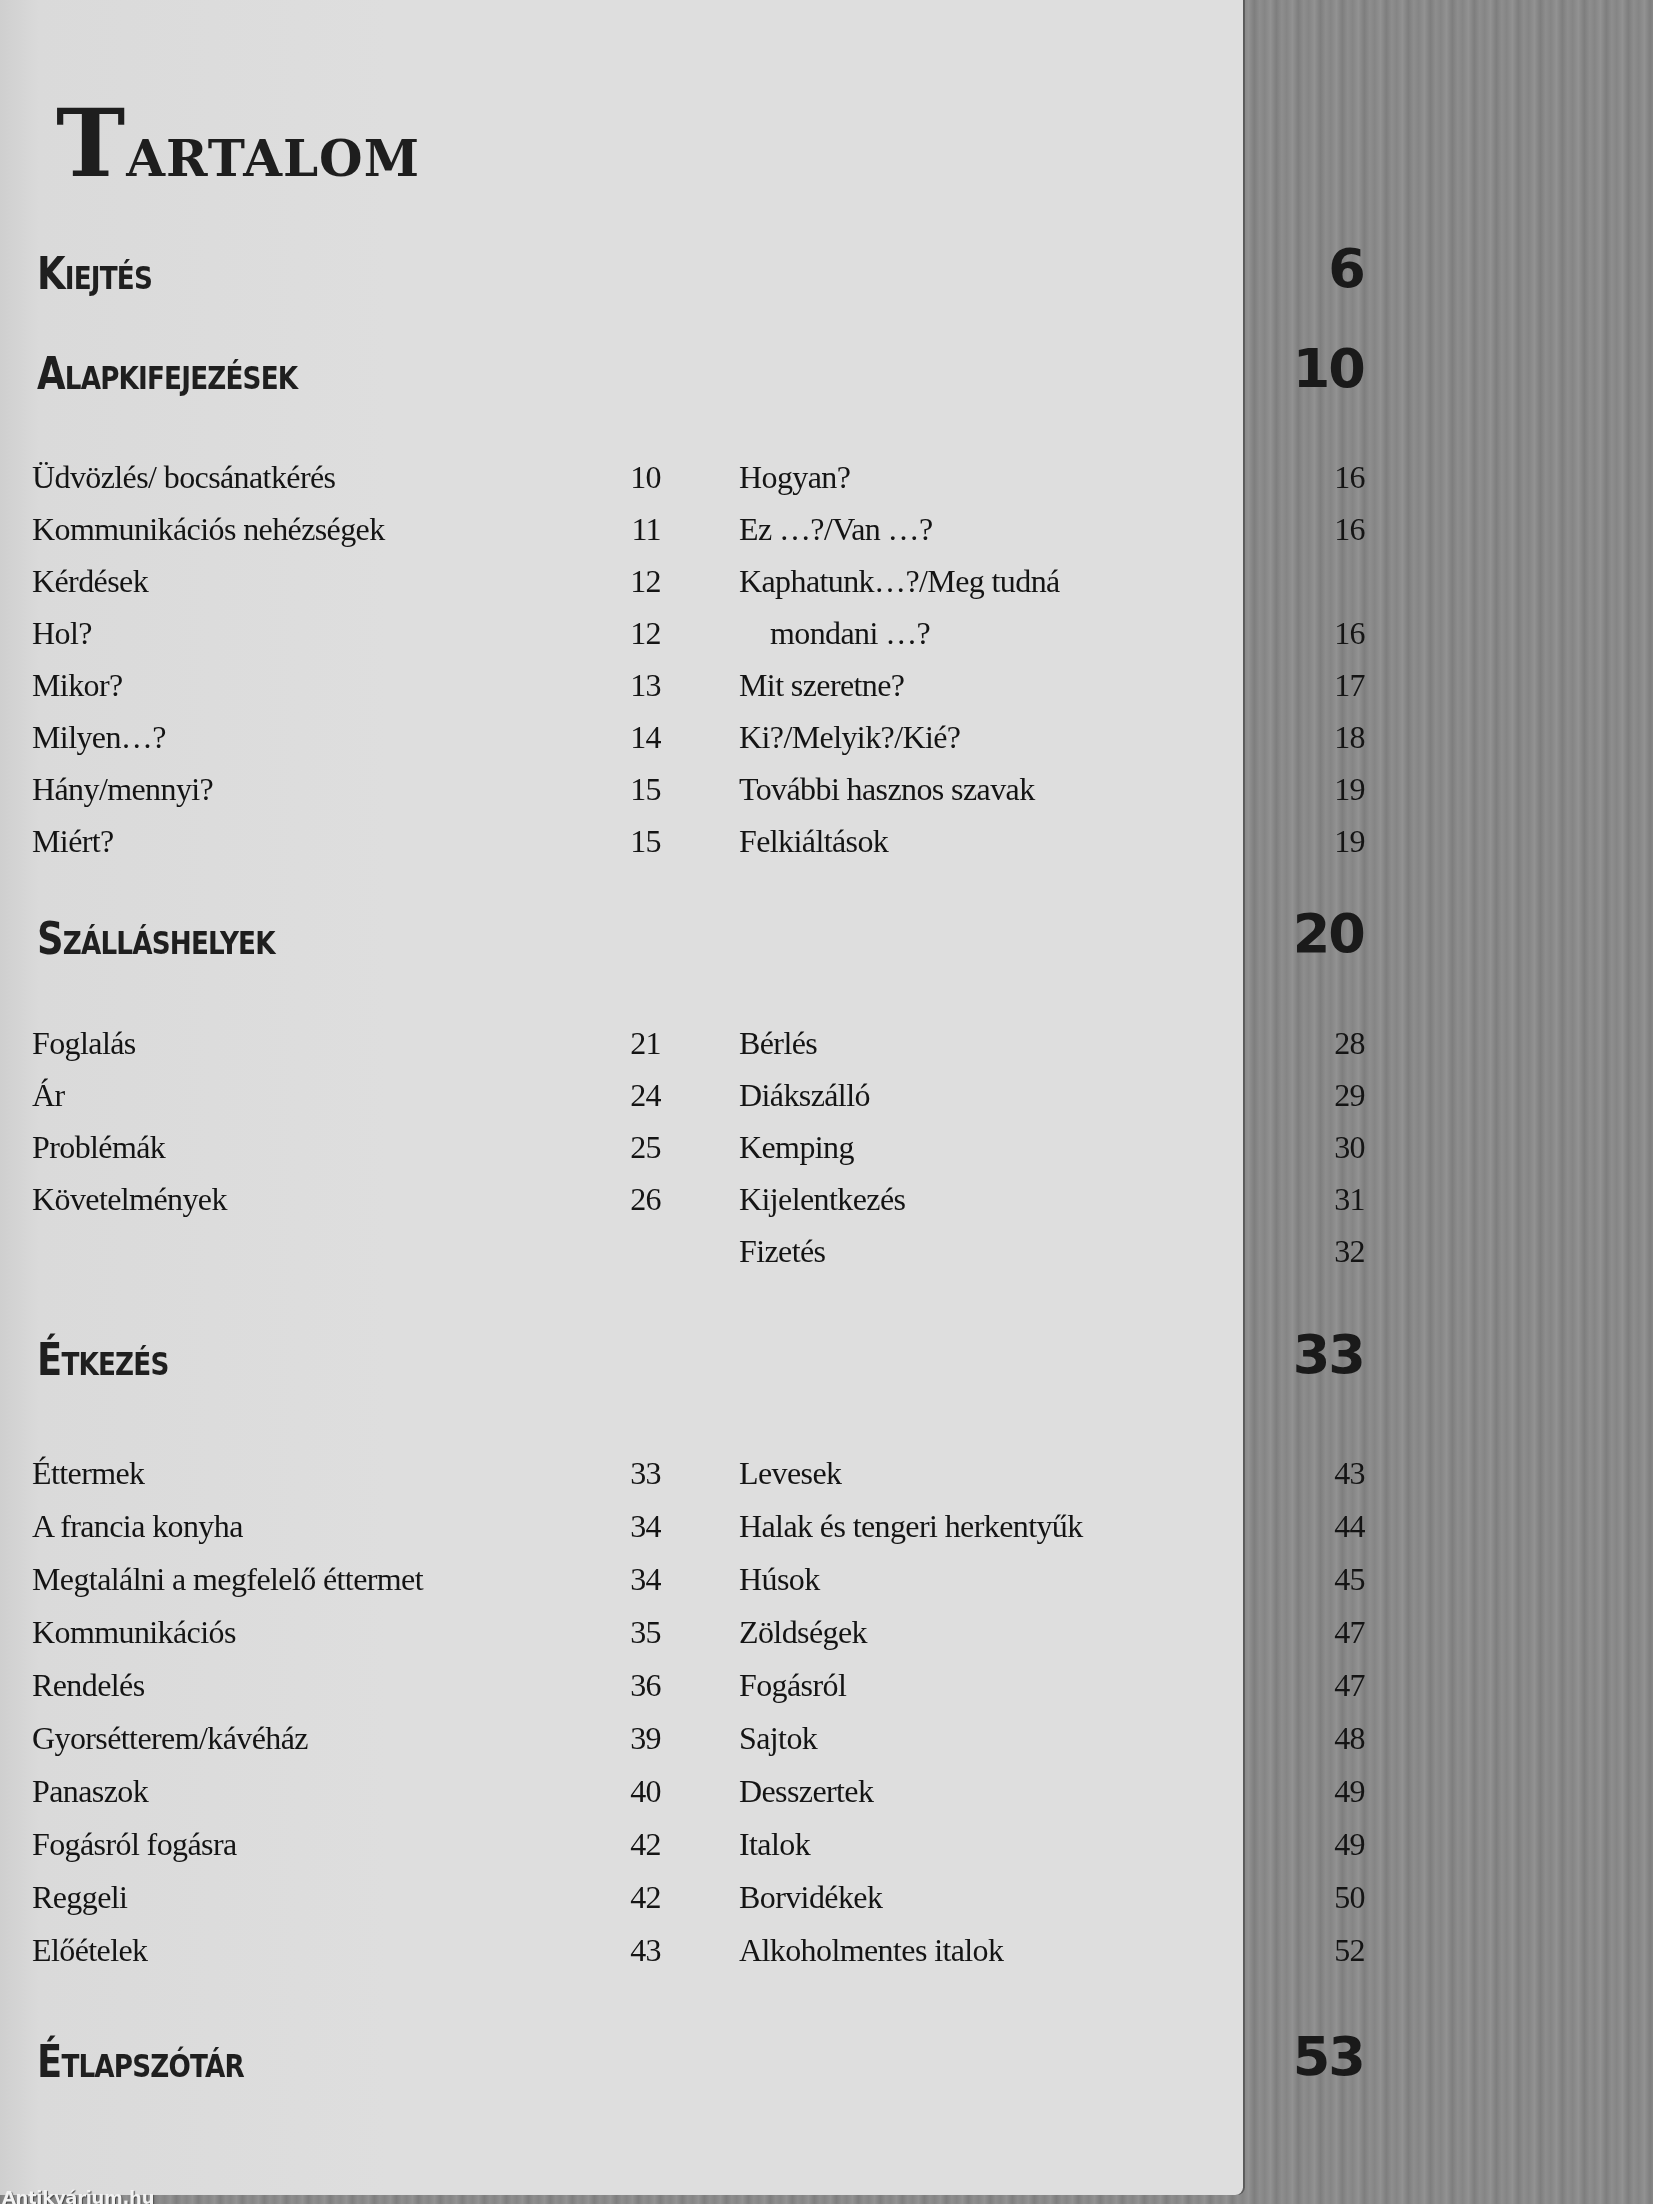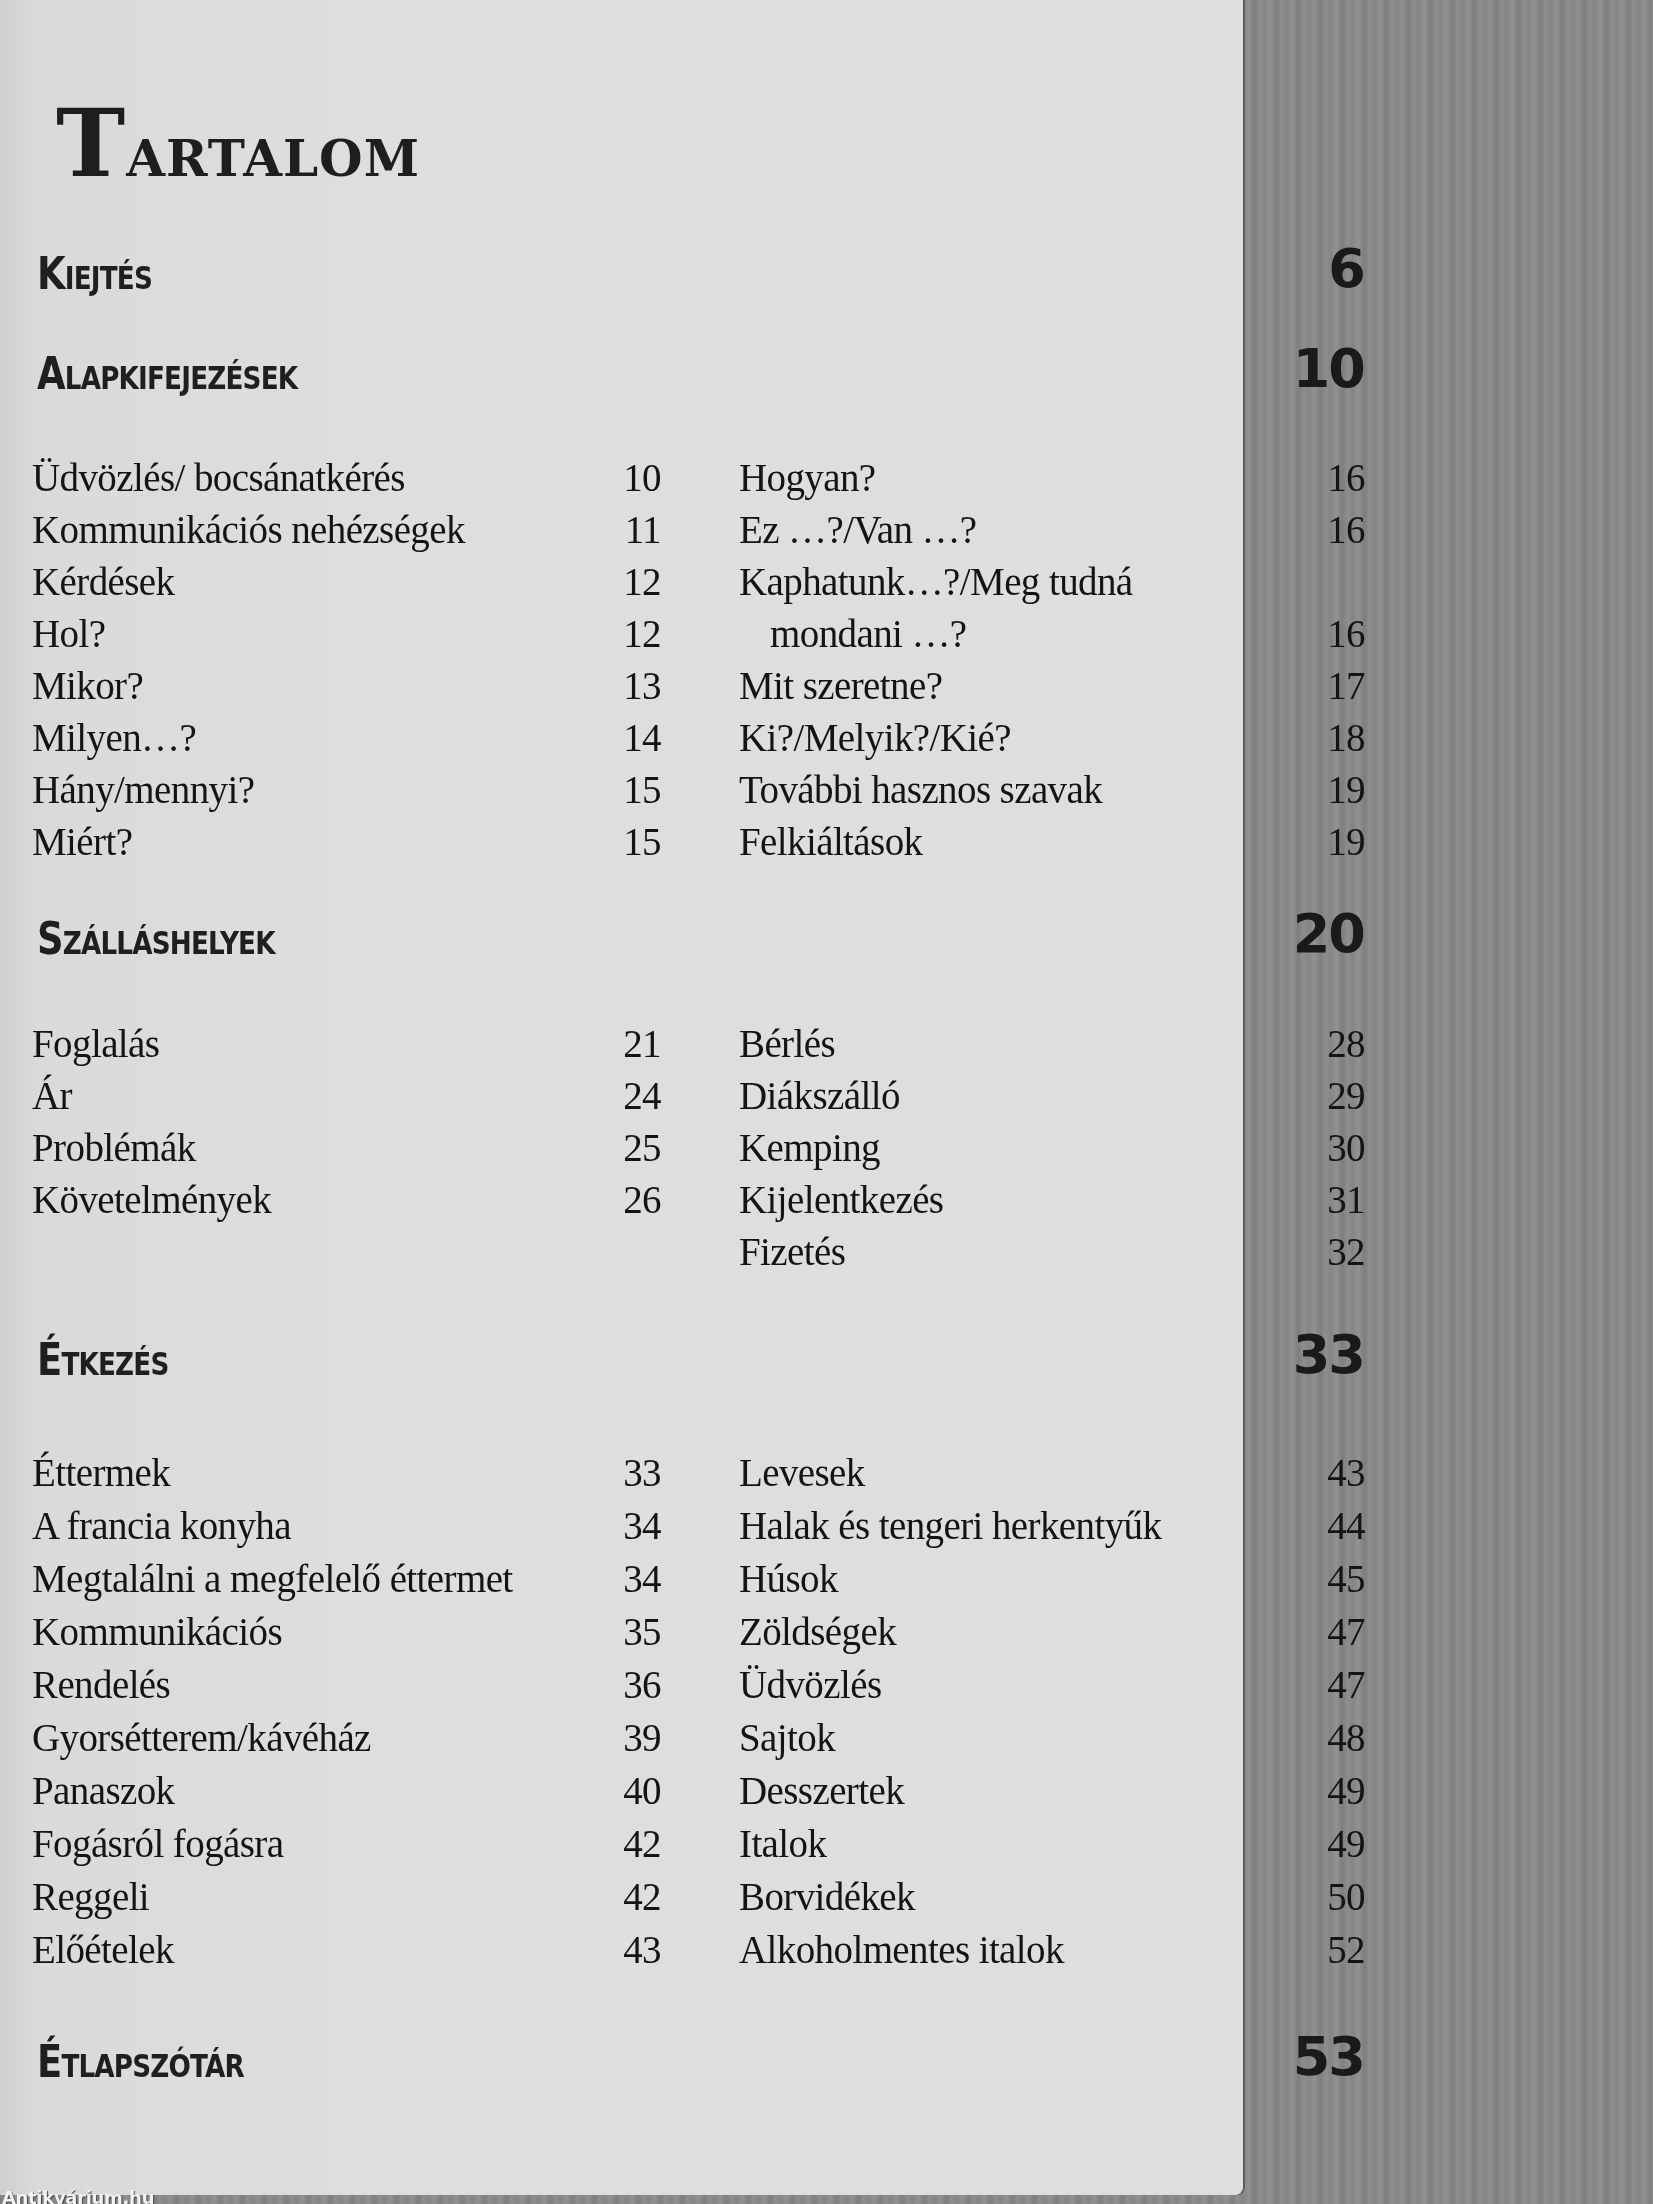--- a/index.html
+++ b/index.html
@@ -33,21 +33,21 @@
   }
   .sec-page {
     font-family: "DejaVu Sans", sans-serif; font-weight: bold; font-size: 54px;
     color: #1a1a1a; line-height: 1; letter-spacing: -1.9px;
   }
   .col { position: absolute; }
   .col.left { left: 32px; width: 629px; }
   .col.right { left: 739px; width: 626px; }
   .row {
     display: flex; justify-content: space-between; align-items: baseline;
-    font-family: "Liberation Serif", serif; font-size: 39px; color: #141414;
+    font-family: "Liberation Serif", serif; font-size: 32px; color: #141414;
     height: 52px; line-height: 51px; white-space: nowrap; letter-spacing: -0.6px;
   }
   .row.tight { height: 53px; line-height: 52px; }
   .row .lbl { display: inline-block; }
   .row .pg { display: inline-block; text-align: right; min-width: 49px; }
   .row.indent .lbl { padding-left: 31px; }
   .watermark {
     position: absolute; left: 1.9px; top: 2187px;
     font-family: "DejaVu Sans", sans-serif; font-weight: bold; font-size: 18px;
     color: #f2f2f2; text-shadow: 1px 1px 1px #444; letter-spacing: -0.3px;
@@ -246,21 +246,21 @@
       </div>
     <div class="row tight">
         <span class="lbl">Húsok</span>
         <span class="pg">45</span>
       </div>
     <div class="row tight">
         <span class="lbl">Zöldségek</span>
         <span class="pg">47</span>
       </div>
     <div class="row tight">
-        <span class="lbl">Üdvözlés</span>
+        <span class="lbl">Fogásról</span>
         <span class="pg">47</span>
       </div>
     <div class="row tight">
         <span class="lbl">Sajtok</span>
         <span class="pg">48</span>
       </div>
     <div class="row tight">
         <span class="lbl">Desszertek</span>
         <span class="pg">49</span>
       </div>

